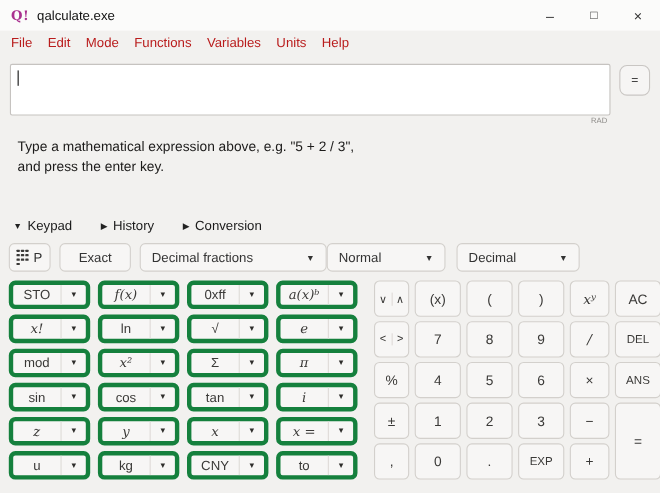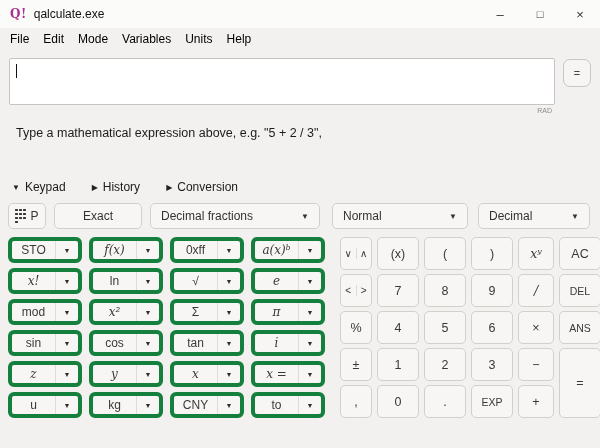--- a/index.html
+++ b/index.html
@@ -13,21 +13,21 @@
   .titlebar { height:28px; background:#fbfbfa; display:flex; align-items:center; }
   .app-icon { font-family:"DejaVu Serif", serif; font-weight:bold; color:#a9308f;
     font-size:12px; margin-left:10px; letter-spacing:0.5px; }
   .win-title { margin-left:7px; font-size:12px; color:#111; }
   .win-controls { margin-left:auto; display:flex; height:100%; }
   .win-btn { width:40px; height:100%; display:flex; align-items:center; justify-content:center;
     font-size:13px; color:#333; cursor:default; }
   .win-btn.max { font-size:11px; }
   
   .menubar { height:21px; display:flex; align-items:center; padding-left:3px; background:#f2f1ef; }
-  .menu-item { padding:2px 7px; font-size:12px; color:#000000; }
+  .menu-item { padding:2px 7px; font-size:12px; color:#b91c1c; }
   
   .expr-row { display:flex; align-items:flex-start; padding:9px 8px 0 9px; }
   .expr-box { width:546px; height:47px; background:#ffffff; border:1px solid #c6c3c0;
     border-radius:2px; position:relative; padding:5px 6px; font-size:13px; outline:none;
     resize:none; font-family:"Liberation Sans", sans-serif; }
   .caret { position:absolute; left:6px; top:5px; width:1px; height:14px; background:#111; }
   .eq-btn { width:28px; height:28px; margin-left:8px; margin-top:1px;
     background:#f6f5f4; border:1px solid #c9c6c3; border-radius:7px;
     font-size:11px; color:#444; display:flex; align-items:center; justify-content:center; }
   .angle-row { width:555px; text-align:right; font-size:7px; color:#8d8b88; padding:2px 3px 0 0; }
@@ -37,25 +37,25 @@
   .toggles { display:flex; gap:26px; padding:38px 0 0 12px; align-items:center; }
   .toggle { display:flex; align-items:center; gap:5px; font-size:12px; color:#1a1a1a; }
   .tri { font-size:8px; color:#222; }
   
   .modebar { display:flex; padding:9px 8px 0 8px; }
   .mbtn { height:26px; background:#f7f6f5; border:1px solid #d3d0cc; border-radius:5px;
     display:flex; align-items:center; justify-content:center; font-size:12px; color:#333; }
   .p-btn { width:38px; gap:4px; }
   .dots { display:grid; grid-template-columns:repeat(3,3px); grid-template-rows:repeat(4,3px); gap:1px; }
   .dots i { width:2.5px; height:2.5px; background:#3a3937; border-radius:0.5px; }
-  .exact-btn { width:88px; margin-left:8px; }
+  .exact-btn { width:65px; margin-left:8px; }
   .drop { justify-content:space-between; padding:0 10px; }
   .drop .dda { font-size:8px; color:#333; }
   .dd-frac { width:170px; margin-left:8px; }
-  .dd-disp { width:136px; margin-left:12px; }
+  .dd-disp { width:108px; margin-left:0; }
   .dd-base { width:112px; margin-left:10px; }
   
   .keypads { display:flex; padding:8px 8px 0 8px; }
   .kp-left { display:grid; grid-template-columns:repeat(4,74px); grid-template-rows:repeat(6,26px);
     column-gap:7px; row-gap:5px; }
   .skey { display:flex; background:#f7f6f5; border:4px solid #15803d; border-radius:6px; overflow:hidden; }
   .skey .lbl { flex:1; display:flex; align-items:center; justify-content:center; font-size:12px; color:#3a3937; }
   .skey .arr { width:23px; border-left:1px solid #dedbd8; display:flex; align-items:center;
     justify-content:center; font-size:7px; color:#2e2d2b; }
   .it { font-family:"DejaVu Serif", serif; font-style:italic; font-size:12px; }
@@ -80,35 +80,37 @@
     <div class="win-btn">–</div>
     <div class="win-btn max">□</div>
     <div class="win-btn">×</div>
   </div>
 </div>
 
 <div class="menubar">
   <span class="menu-item">File</span>
   <span class="menu-item">Edit</span>
   <span class="menu-item">Mode</span>
+  <span class="menu-item">Functions</span>
   <span class="menu-item">Variables</span>
   <span class="menu-item">Units</span>
   <span class="menu-item">Help</span>
 </div>
 
 <div class="expr-row">
   <div class="expr-box">
     <span class="caret"></span>
   </div>
   <div class="eq-btn">=</div>
 </div>
 <div class="angle-row">RAD</div>
 
 <div class="hint">
   <div>Type a mathematical expression above, e.g. "5 + 2 / 3",</div>
+  <div>and press the enter key.</div>
 </div>
 
 <div class="toggles">
   <div class="toggle">
     <span class="tri">▼</span>
     <span>Keypad</span>
   </div>
   <div class="toggle">
     <span class="tri">▶</span>
     <span>History</span>

